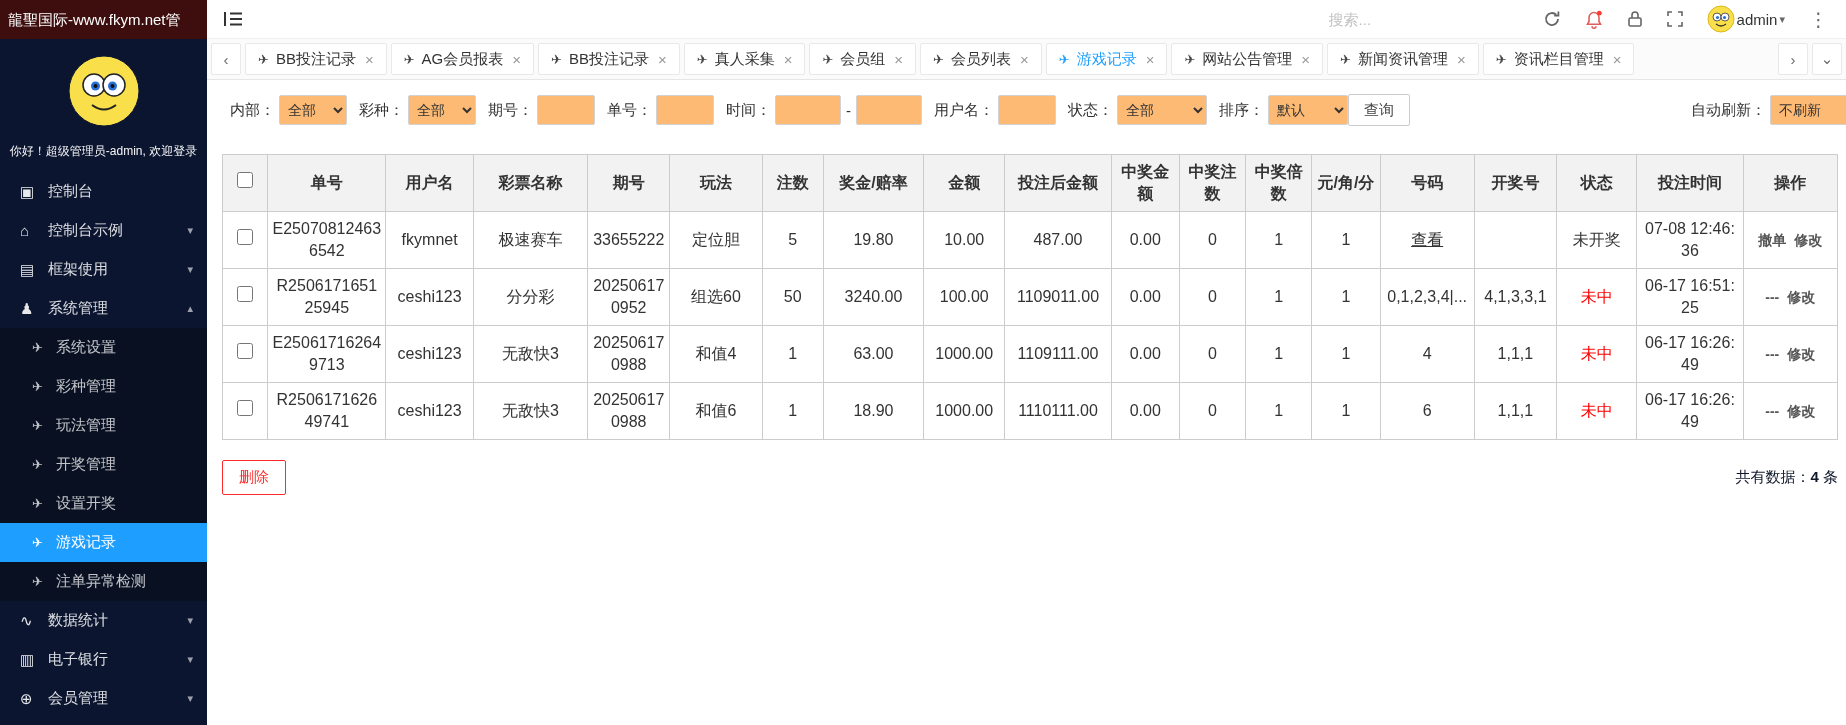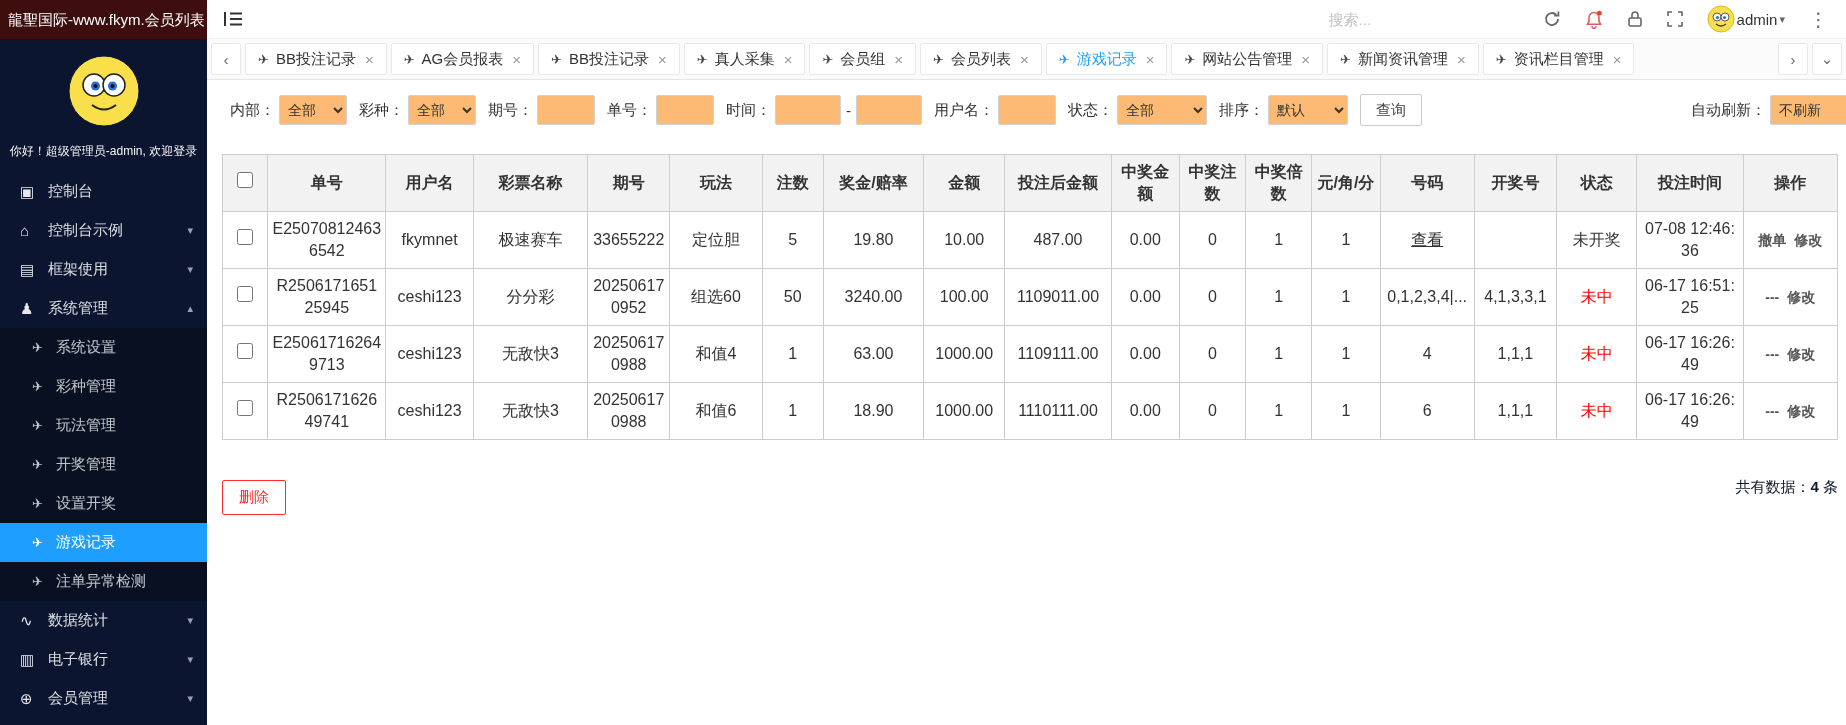--- a/index.html
+++ b/index.html
@@ -85,21 +85,21 @@
   .f-label { font-size: 15px; color: #333; margin: 0 4px 0 12px; white-space: nowrap; }
   .filterbar .f-label:first-child { margin-left: 8px; }
   .f-select, .f-input {
     height: 30px; border: 1px solid #d2d2d2; border-radius: 2px; background: #fdba74;
     font-size: 14px; color: #333; padding: 0 4px; outline: none;
   }
   .w68 { width: 68px; } .w58 { width: 58px; } .w66 { width: 66px; }
   .w90 { width: 90px; } .w80 { width: 80px; } .w92 { width: 92px; }
   .f-sep { margin: 0 5px; color: #333; }
   .f-btn {
-    height: 32px; padding: 0 15px; margin-left: 12px; background: #fff;
+    height: 32px; padding: 0 15px; margin-left: 0; background: #fff;
     border: 1px solid #ccc; border-radius: 2px; font-size: 15px; color: #444; cursor: pointer;
   }
   .auto-refresh { margin-left: auto; display: flex; align-items: center; }
   .auto-refresh select { margin-right: -16px; }
 
   
   .data-table {
     border-collapse: collapse; table-layout: fixed; width: 1616px; margin-top: 26px;
   }
   .data-table th, .data-table td {
@@ -123,21 +123,21 @@
   }
   .summary { font-size: 15px; color: #0f172a; }
   .summary b { font-weight: 700; }
 </style>
 </head>
 <body>
 
 <div class="app">
 
   <aside class="sidebar">
-    <div class="brand">龍聖国际-www.fkym.会员列表</div>
+    <div class="brand">龍聖国际-www.fkym.net管</div>
     <div class="avatar-wrap">
       <svg width="72" height="72" viewBox="0 0 72 72">
         <circle cx="36" cy="36" r="35" fill="#f9e04a"></circle>
         <circle cx="36" cy="36" r="35" fill="none" stroke="#0b1530" stroke-width="1"></circle>
         <circle cx="26" cy="30" r="11" fill="#fff" stroke="#222" stroke-width="1.5"></circle>
         <circle cx="46" cy="30" r="11" fill="#fff" stroke="#222" stroke-width="1.5"></circle>
         <circle cx="27.5" cy="31" r="4.5" fill="#2a6fd6"></circle>
         <circle cx="44.5" cy="31" r="4.5" fill="#2a6fd6"></circle>
         <circle cx="27.5" cy="31" r="2" fill="#111"></circle>
         <circle cx="44.5" cy="31" r="2" fill="#111"></circle>
@@ -486,19 +486,19 @@
               <td>6</td>
               <td>1,1,1</td>
               <td style="color: rgb(255, 0, 0);">未中</td>
               <td>06-17 16:26:49</td>
               <td class="acts"><span class="act">---</span><span class="act">修改</span></td>
             </tr>
           </tbody>
       </table>
 
       <div class="table-footer">
-        <button class="del-btn" style="color: rgb(255, 43, 43); border-color: rgb(255, 43, 43); margin-top: 20px;">删除</button>
+        <button class="del-btn" style="color: rgb(255, 43, 43); border-color: rgb(255, 43, 43);">删除</button>
         <div class="summary"><span>共有数据：</span><b>4</b><span> 条</span></div>
       </div>
 
     </div>
   </div>
 </div>
 
 </body></html>

